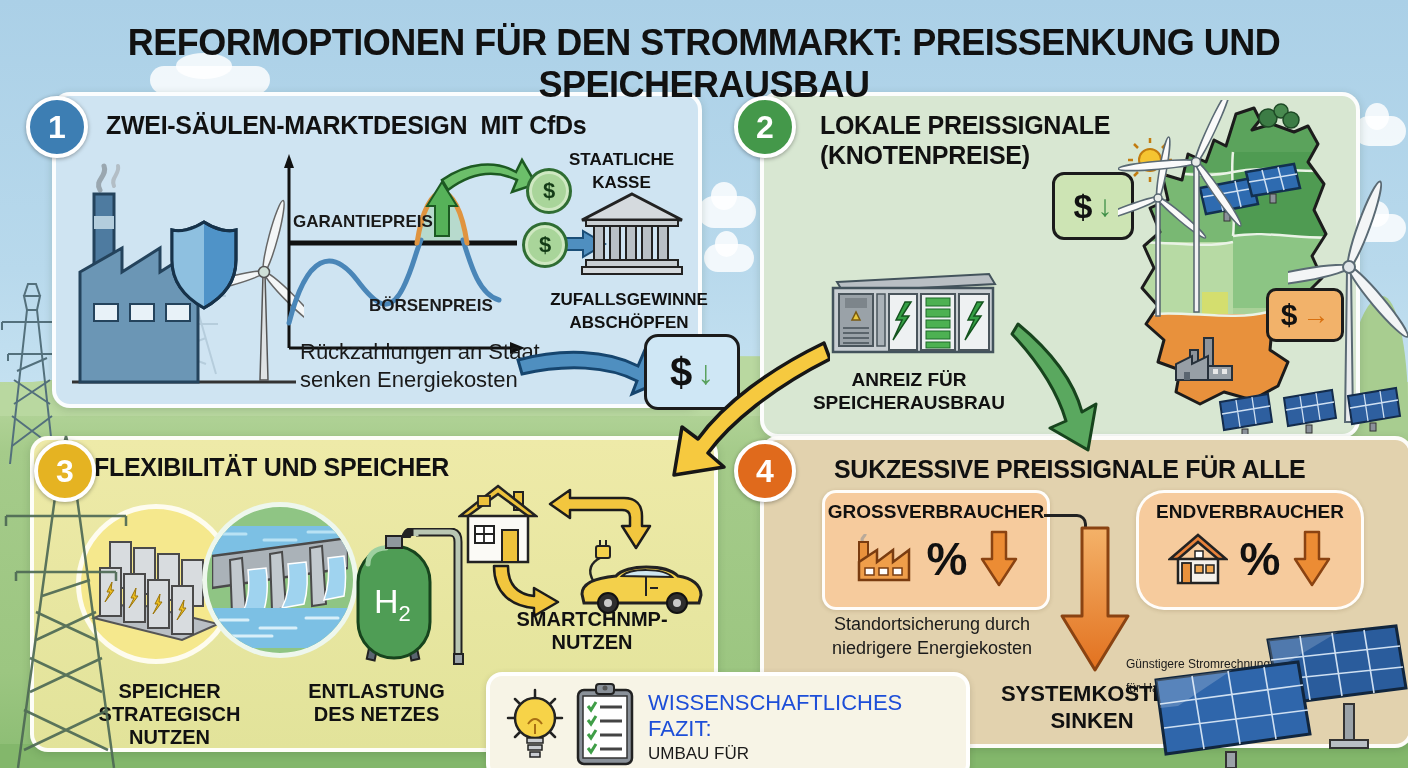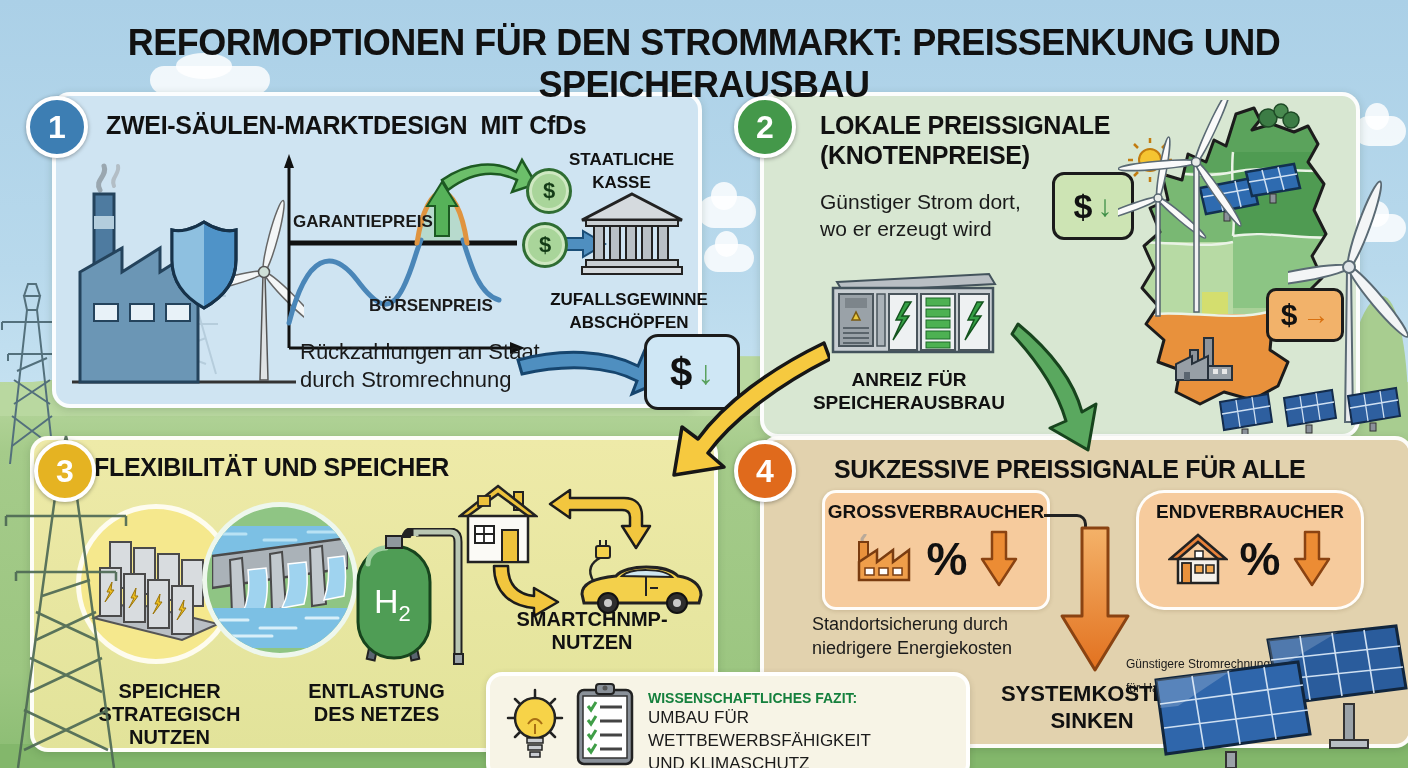--- a/index.html
+++ b/index.html
@@ -52,21 +52,21 @@
   
   .p4box{position:absolute;background:#f6cb9d;border:3px solid rgba(255,255,255,.95);
          border-radius:14px;box-shadow:0 1px 4px rgba(90,60,20,.18);}
   .p4box .bt{margin-top:8px;text-align:center;font-size:19px;font-weight:800;color:#111;}
   .p4row{display:flex;align-items:center;justify-content:center;gap:12px;margin-top:6px;}
   .pct{font-size:46px;font-weight:900;color:#111;line-height:1;}
   
   #fazit{position:absolute;left:486px;top:672px;width:476px;height:100px;background:#f7f4e6;
          border:4px solid rgba(255,255,255,.95);border-radius:16px;z-index:7;
          box-shadow:0 2px 6px rgba(60,60,40,.2);}
-  .fz-title{font-size:14px;font-weight:700;color:#15803d;}
+  .fz-title{font-size:22px;font-weight:400;color:#1d4ed8;}
   .fz-line{font-size:17px;font-weight:500;color:#1a1a1a;line-height:23px;}
   svg{display:block;}
 </style>
 </head>
 <body>
 
 <div class="stage">
 
   <div class="ground"></div>
   <div class="bottomstrip"></div>
@@ -179,41 +179,37 @@
       <rect x="78" y="34" width="10" height="34" fill="#b9c0c6" stroke="#222" stroke-width="2"></rect>
       <rect x="6" y="68" width="92" height="7" fill="#c8ced2" stroke="#222" stroke-width="2"></rect>
       <rect x="2" y="75" width="100" height="7" fill="#d5dade" stroke="#222" stroke-width="2"></rect>
     </svg>
     <div class="abs lab-b" style="left:478px;top:192px;width:190px;font-size:17px;">
       <span>ZUFALLSGEWINNE ABSCHÖPFEN</span>
     </div>
 
     <div class="abs lab-r" style="left:244px;top:242px;font-size:22px;line-height:28px;">
       <div>Rückzahlungen an Staat</div>
-      <div>durch Stromrechnung</div>
+      <div>senken Energiekosten</div>
     </div>
   </div>
 
   <svg class="abs" style="left:512px;top:344px;z-index:6;" width="152" height="62" viewBox="0 0 152 62">
     <path d="M6,16 C50,4 95,6 126,22 L132,8 L148,38 L120,50 L125,37 C96,22 54,20 10,30 Z" fill="#4f8fc0" stroke="#16456e" stroke-width="3"></path>
   </svg>
 
   <div class="pricebox abs" style="left:644px;top:334px;width:90px;height:70px;background:#cfe7f5;border-radius:14px;">
     <span class="pb-dollar">$</span>
     <span class="pb-arrow" style="color:#58a05c;">↓</span>
   </div>
 
   <div class="panel" id="panel2">
     <div class="abs" style="left:56px;top:14px;">
       <div class="h-sec">LOKALE PREISSIGNALE</div>
       <div class="h-sec">(KNOTENPREISE)</div>
-    </div>
-    <div class="abs lab-r" style="left:56px;top:92px;font-size:21px;line-height:27px;">
-      <div>Günstiger Strom dort,</div>
-      <div>wo er erzeugt wird</div>
     </div>
     <div class="pricebox" style="position:absolute;left:288px;top:76px;width:76px;height:62px;background:#cde4b4;border-radius:12px;">
       <span class="pb-dollar" style="font-size:34px;">$</span>
       <span class="pb-arrow" style="font-size:30px;color:#3f8f47;">↓</span>
     </div>
 
     <svg class="abs" style="left:55px;top:172px;" width="182" height="94" viewBox="0 0 182 94">
       <polygon points="18,14 170,6 176,16 24,24" fill="#b9bfc4" stroke="#43535c" stroke-width="2"></polygon>
       <rect x="14" y="20" width="160" height="64" fill="#c8ced2" stroke="#43535c" stroke-width="2.5"></rect>
       <rect x="20" y="26" width="34" height="52" fill="#9aa2a8" stroke="#4a555c" stroke-width="2"></rect>
@@ -470,21 +466,21 @@
           <rect x="12" y="34" width="9" height="7" fill="#fff" stroke="#7a3c10" stroke-width="1.5"></rect>
           <rect x="26" y="34" width="9" height="7" fill="#fff" stroke="#7a3c10" stroke-width="1.5"></rect>
           <rect x="40" y="34" width="9" height="7" fill="#fff" stroke="#7a3c10" stroke-width="1.5"></rect>
         </svg>
         <span class="pct">%</span>
         <svg width="40" height="60" viewBox="0 0 40 60">
           <polygon points="13,3 27,3 27,30 37,30 20,56 3,30 13,30" fill="#ec8c34" stroke="#8a4312" stroke-width="2.5" stroke-linejoin="round"></polygon>
         </svg>
       </div>
     </div>
-    <div class="abs lab-r" style="left:48px;top:172px;width:240px;text-align:left;font-size:18px;line-height:24px;">
+    <div class="abs lab-r" style="left:48px;top:172px;width:240px;text-align:center;font-size:18px;line-height:24px;">
       <div>Standortsicherung durch</div>
       <div>niedrigere Energiekosten</div>
     </div>
 
     <div class="p4box" style="left:372px;top:50px;width:222px;height:114px;border-radius:28px;">
       <div class="bt">ENDVERBRAUCHER</div>
       <div class="p4row">
         <svg width="60" height="52" viewBox="0 0 60 52">
           <polygon points="30,2 58,26 50,26 30,9 10,26 2,26" fill="#e8823a" stroke="#222" stroke-width="2.5"></polygon>
           <rect x="10" y="26" width="40" height="24" fill="#f5f1ea" stroke="#222" stroke-width="2.5"></rect>

